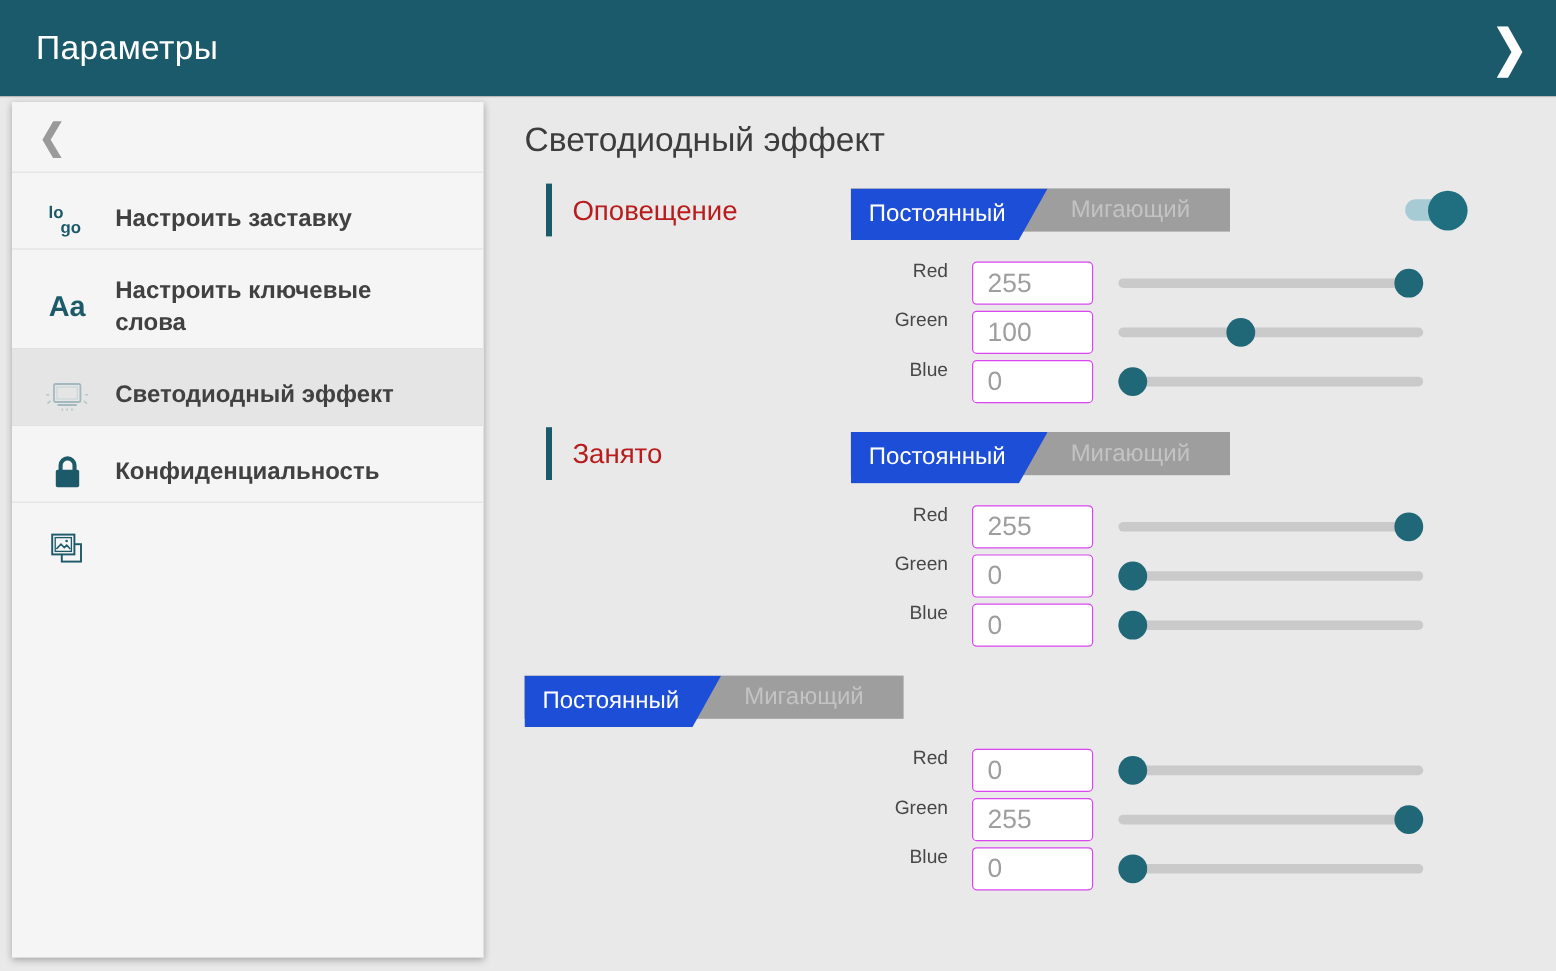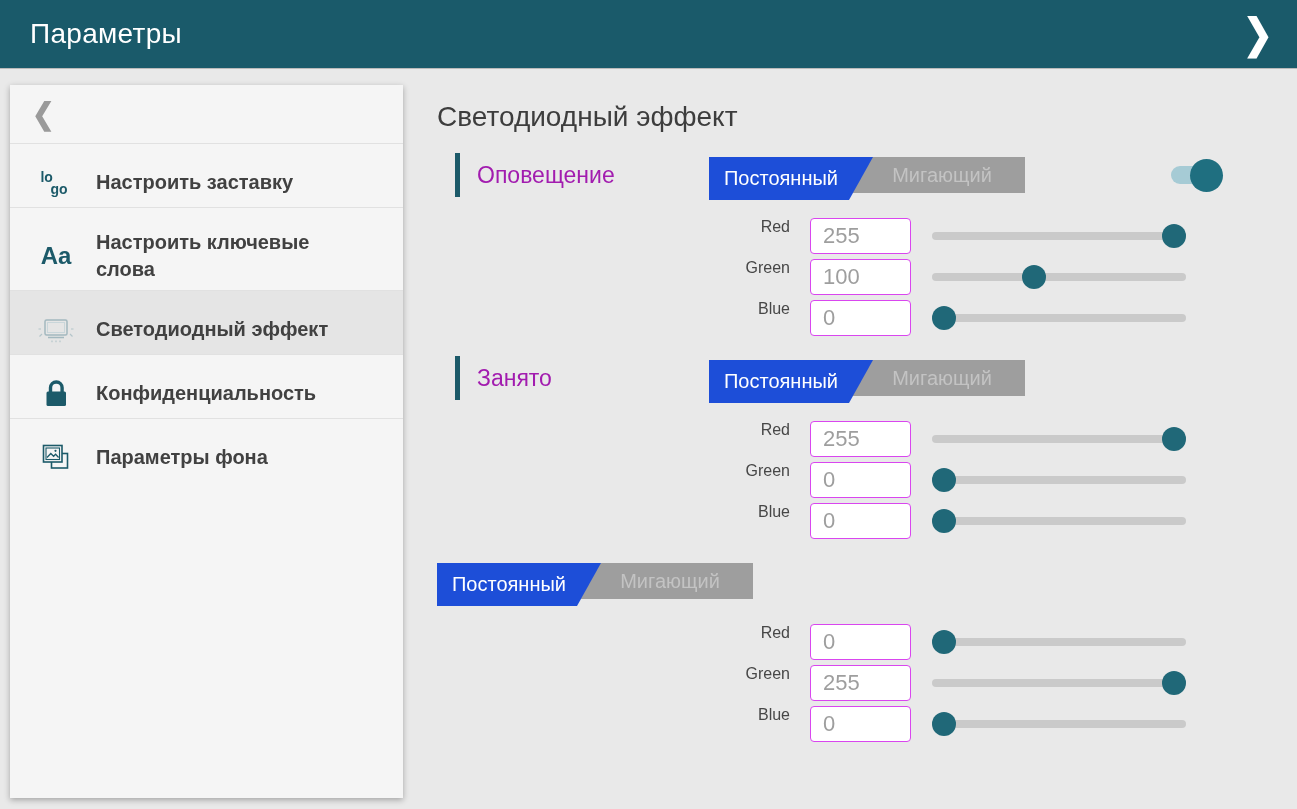--- a/index.html
+++ b/index.html
@@ -4,21 +4,21 @@
 <style>
   html,body{margin:0;padding:0;}
   body{
     width:1297px;height:809px;overflow:hidden;
     background:#e9e9e9;
     font-family:"Liberation Sans",sans-serif;
     -webkit-font-smoothing:antialiased;
   }
   
   .app-header{
-    height:68px;background:#1a5a6a;
+    height:80px;background:#1a5a6a;
     display:flex;align-items:center;justify-content:space-between;
     padding:0 24px 0 30px;box-sizing:border-box;
     box-shadow:0 1px 0 rgba(0,0,0,.2);
   }
   .app-title{color:#ffffff;font-size:28px;font-weight:400;letter-spacing:.3px;}
   .header-forward{color:#ffffff;font-size:36px;font-weight:bold;line-height:1;cursor:pointer;transform:scaleY(1.15);}
   
   .sidebar{
     position:absolute;left:10px;top:85px;width:393px;height:713px;
     background:#f5f5f5;box-shadow:0 2px 6px rgba(0,0,0,.3);
@@ -39,21 +39,21 @@
   .logo-icon .lo{margin-left:-4px;}
   .logo-icon .go{margin-left:6px;}
   .aa-icon{color:#1c5a69;font-size:24px;font-weight:bold;letter-spacing:0;}
   
   .content{position:absolute;left:437px;top:68px;width:786px;padding-top:33px;}
   .page-title{font-size:28px;font-weight:400;color:#3d3d3d;margin:0 0 22px 0;}
   .led-section{margin-bottom:22px;}
   .section-head{display:flex;align-items:center;height:40px;margin-bottom:23px;}
   .section-title{display:flex;align-items:center;width:272px;flex-shrink:0;}
   .accent-bar{width:5px;height:44px;background:#1c5a69;margin-left:18px;margin-right:17px;flex-shrink:0;}
-  .section-label{font-size:23px;color:#a21caf;}
+  .section-label{font-size:23px;color:#b91c1c;}
   .mode-toggle{position:relative;width:316px;height:36px;background:#9e9e9e;flex-shrink:0;}
   .mode-off{
     position:absolute;left:150px;right:0;top:0;bottom:0;
     display:flex;align-items:center;justify-content:center;
     color:#c3c3c3;font-size:20px;cursor:pointer;text-align:center;
   }
   .mode-on{
     position:absolute;left:0;top:0;width:164px;height:43px;background:#1d4ed8;
     clip-path:polygon(0 0,100% 0,calc(100% - 24px) 100%,0 100%);
     display:flex;align-items:center;justify-content:center;
@@ -131,21 +131,20 @@
   <div class="nav-item">
     <span class="nav-icon">
       <svg width="34" height="32" viewBox="0 0 34 32">
         <rect x="12.5" y="11.5" width="16" height="14.5" fill="none" stroke="#1c5a69" stroke-width="1.6"></rect>
         <rect x="4.5" y="3.5" width="18.5" height="16.5" fill="#f5f5f5" stroke="#1c5a69" stroke-width="1.6"></rect>
         <rect x="7" y="6" width="13.5" height="11.5" fill="none" stroke="#1c5a69" stroke-width="1.1"></rect>
         <path d="M8 15.5 l3.8-4 2.8 2.8 2-2 3 3.2" fill="none" stroke="#1c5a69" stroke-width="1.3"></path>
         <circle cx="16.5" cy="8.8" r="1.1" fill="#1c5a69"></circle>
       </svg>
     </span>
-    <span class="nav-label">Параметры фона</span>
   </div>
 </nav>
 
 <main class="content">
   <h1 class="page-title">Светодиодный эффект</h1>
   <div id="led-sections">
   <section class="led-section">
     <div class="section-head">
       <div class="section-title">
         <span class="accent-bar"></span>

